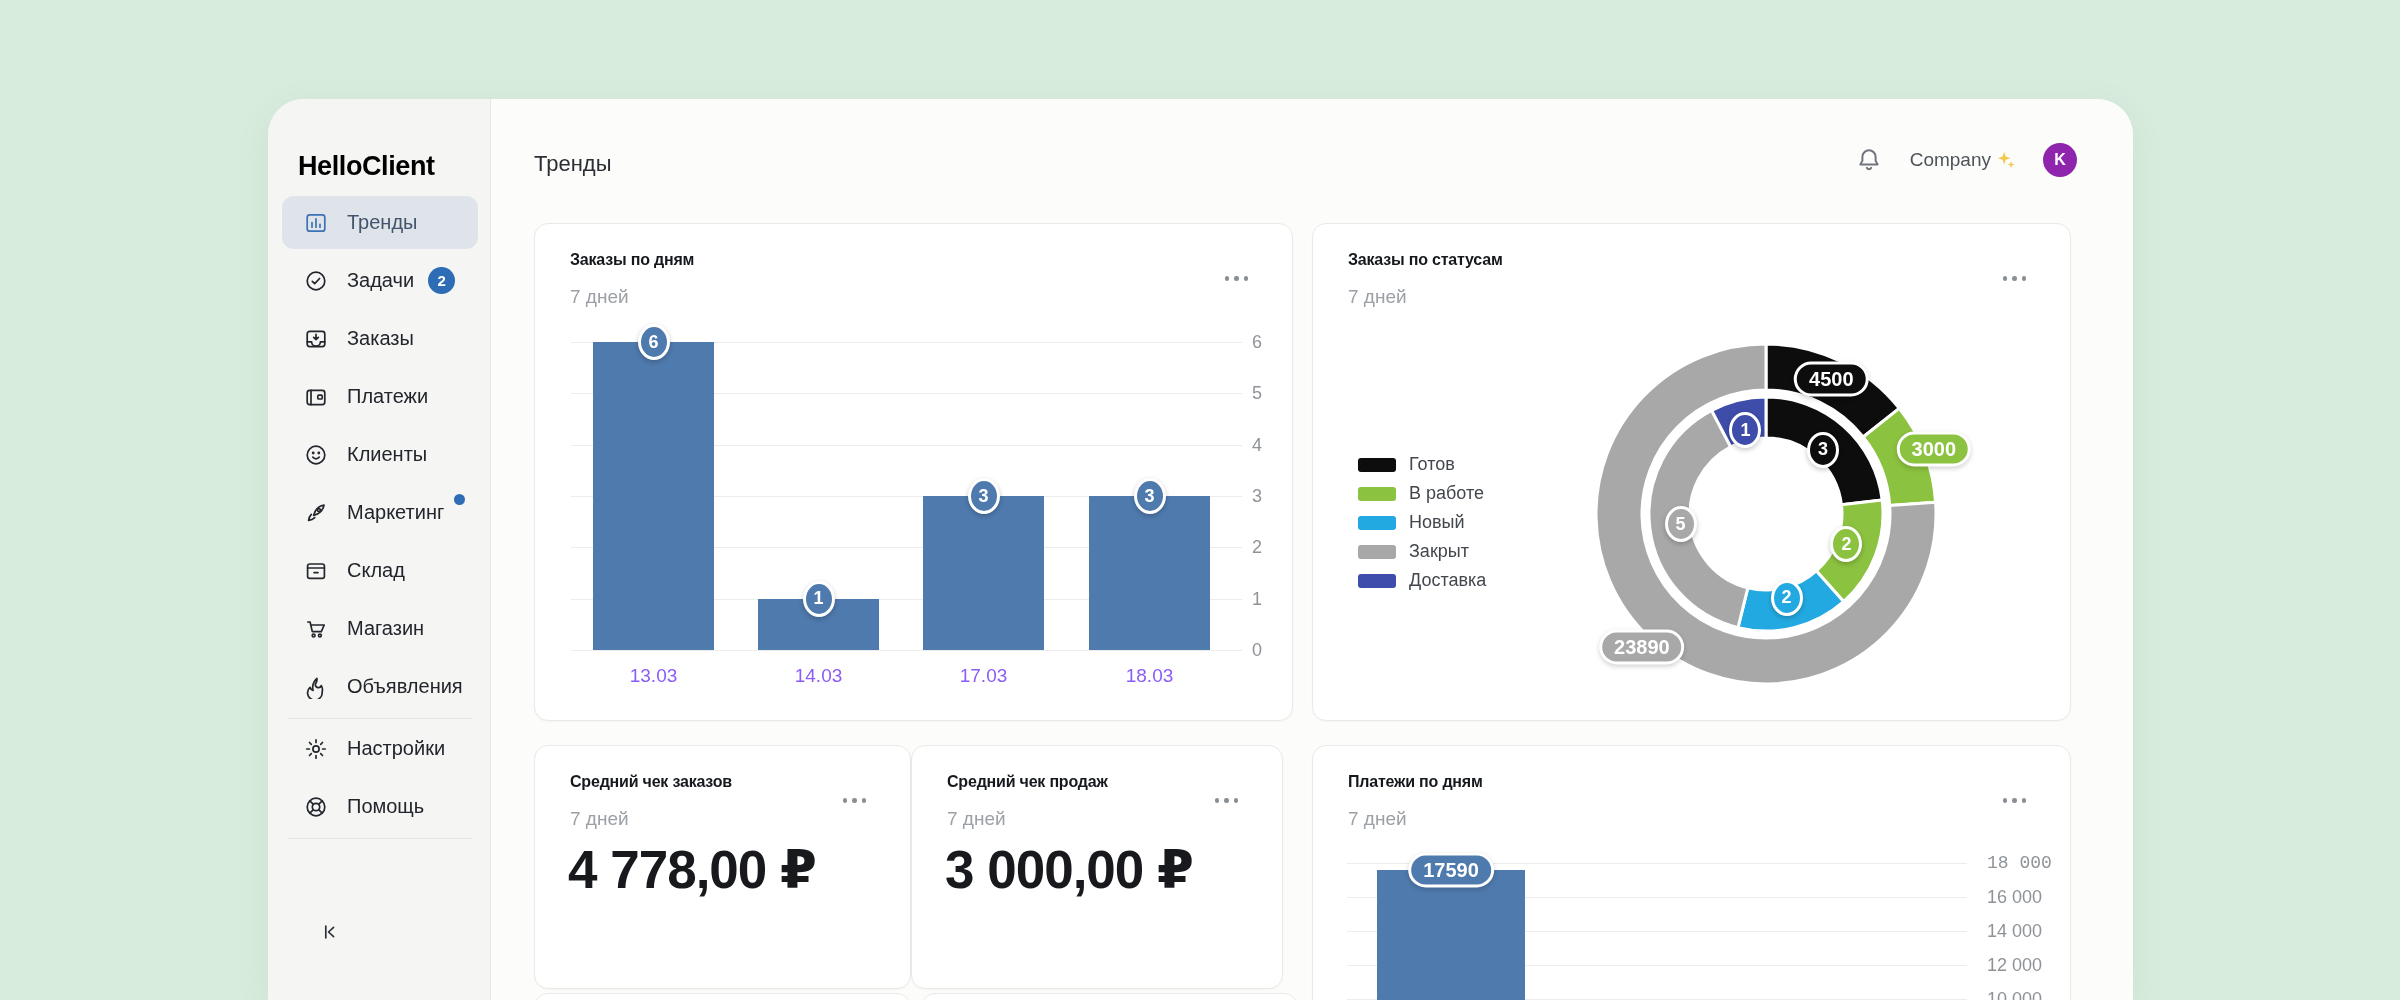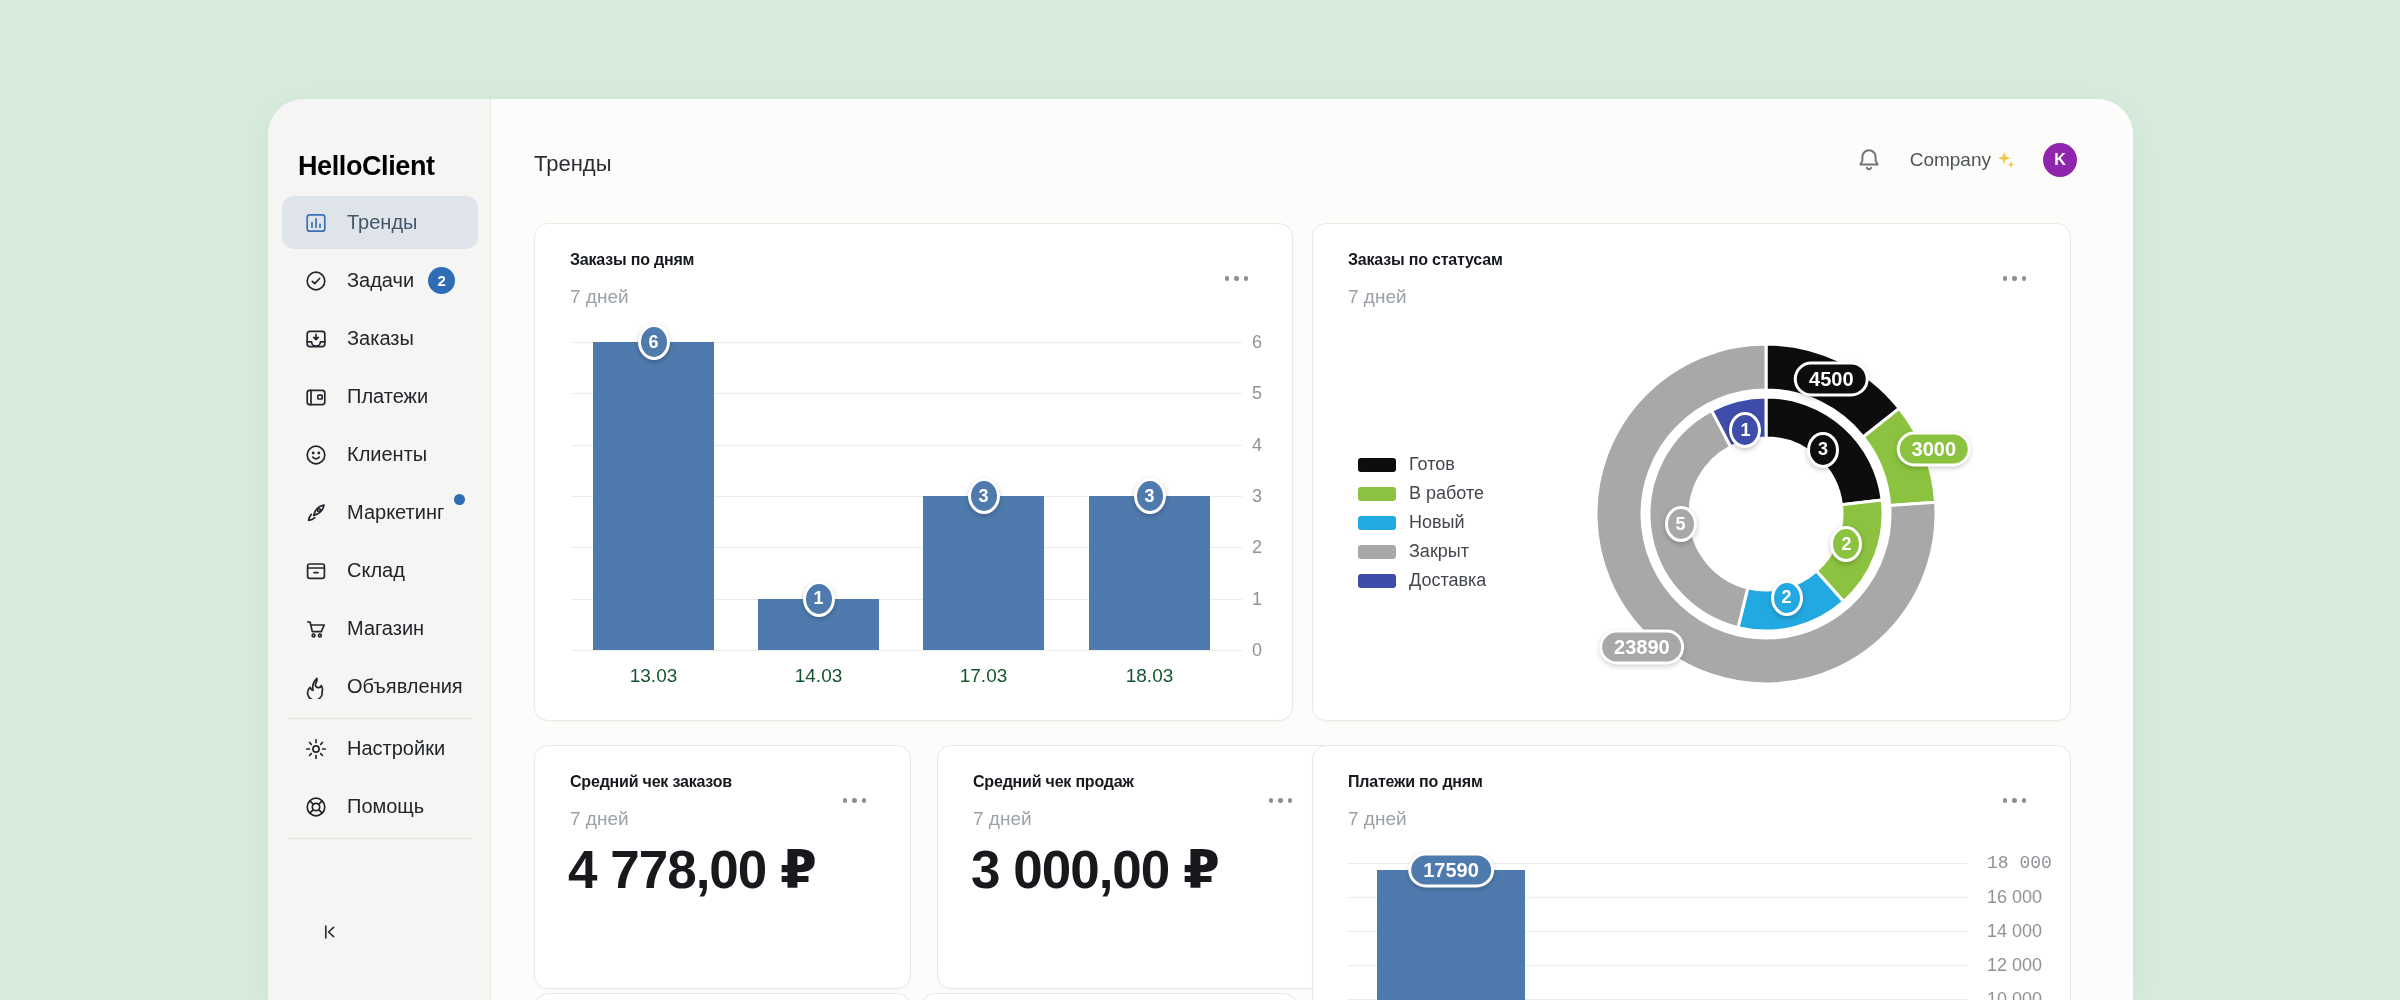--- a/index.html
+++ b/index.html
@@ -48,34 +48,34 @@
   .sparkle svg{width:22px;height:22px;display:block;}
   .avatar{
     width:34px;height:34px;border-radius:50%;background:#8f25ad;color:#fff;font-size:16px;font-weight:600;
     display:flex;align-items:center;justify-content:center;cursor:pointer;
   }
   
   .card{position:absolute;background:#fff;border:1px solid #e9e9e6;border-radius:14px;box-shadow:0 1px 2px rgba(20,20,20,0.03);overflow:hidden;}
   .card1{left:43px;top:124px;width:757px;height:496px;}
   .card2{left:821px;top:124px;width:757px;height:496px;}
   .card3{left:43px;top:646px;width:375px;height:242px;}
-  .card4{left:446px;top:646px;width:370px;height:242px;padding-left:28px;}
+  .card4{left:420px;top:646px;width:370px;height:242px;}
   .card5{left:821px;top:646px;width:757px;height:380px;}
   .sliver{left:43px;top:894px;width:375px;height:30px;border-radius:14px;}
   .sliver2{left:430px;}
   .card-title{position:absolute;left:35px;top:27px;font-size:16px;font-weight:700;color:#15181d;letter-spacing:-0.2px;}
   .card-sub{position:absolute;left:35px;top:62px;font-size:19px;color:#9ba1a7;}
   .kebab{position:absolute;right:40px;top:48px;background:none;border:none;cursor:pointer;display:flex;gap:5px;padding:4px;}
   .kebab .dot{width:4.5px;height:4.5px;border-radius:50%;background:#8a8f94;}
   .big-value{position:absolute;left:33px;top:93px;font-size:53px;font-weight:700;color:#17191d;letter-spacing:-1px;}
   
   .chart-abs{position:absolute;left:0;top:0;right:0;bottom:0;}
   .gridline{position:absolute;height:1px;background:#ececea;}
   .tick-label{position:absolute;font-size:18px;color:#8f9398;}
-  .cat-label{position:absolute;font-size:19px;color:#14532d;text-align:center;}
+  .cat-label{position:absolute;font-size:19px;color:#8b5cf6;text-align:center;}
   .bar{position:absolute;background:#4f7aad;}
   .num-badge{
     position:absolute;width:32px;height:36px;border-radius:50%;
     border:3px solid #fff;color:#fff;font-size:18px;font-weight:700;
     display:flex;align-items:center;justify-content:center;box-sizing:border-box;
     box-shadow:0 2px 5px rgba(0,0,0,0.22);
   }
   .pill{
     position:absolute;height:35px;border-radius:18px;border:3px solid #fff;color:#fff;
     font-size:20px;font-weight:700;display:flex;align-items:center;justify-content:center;

